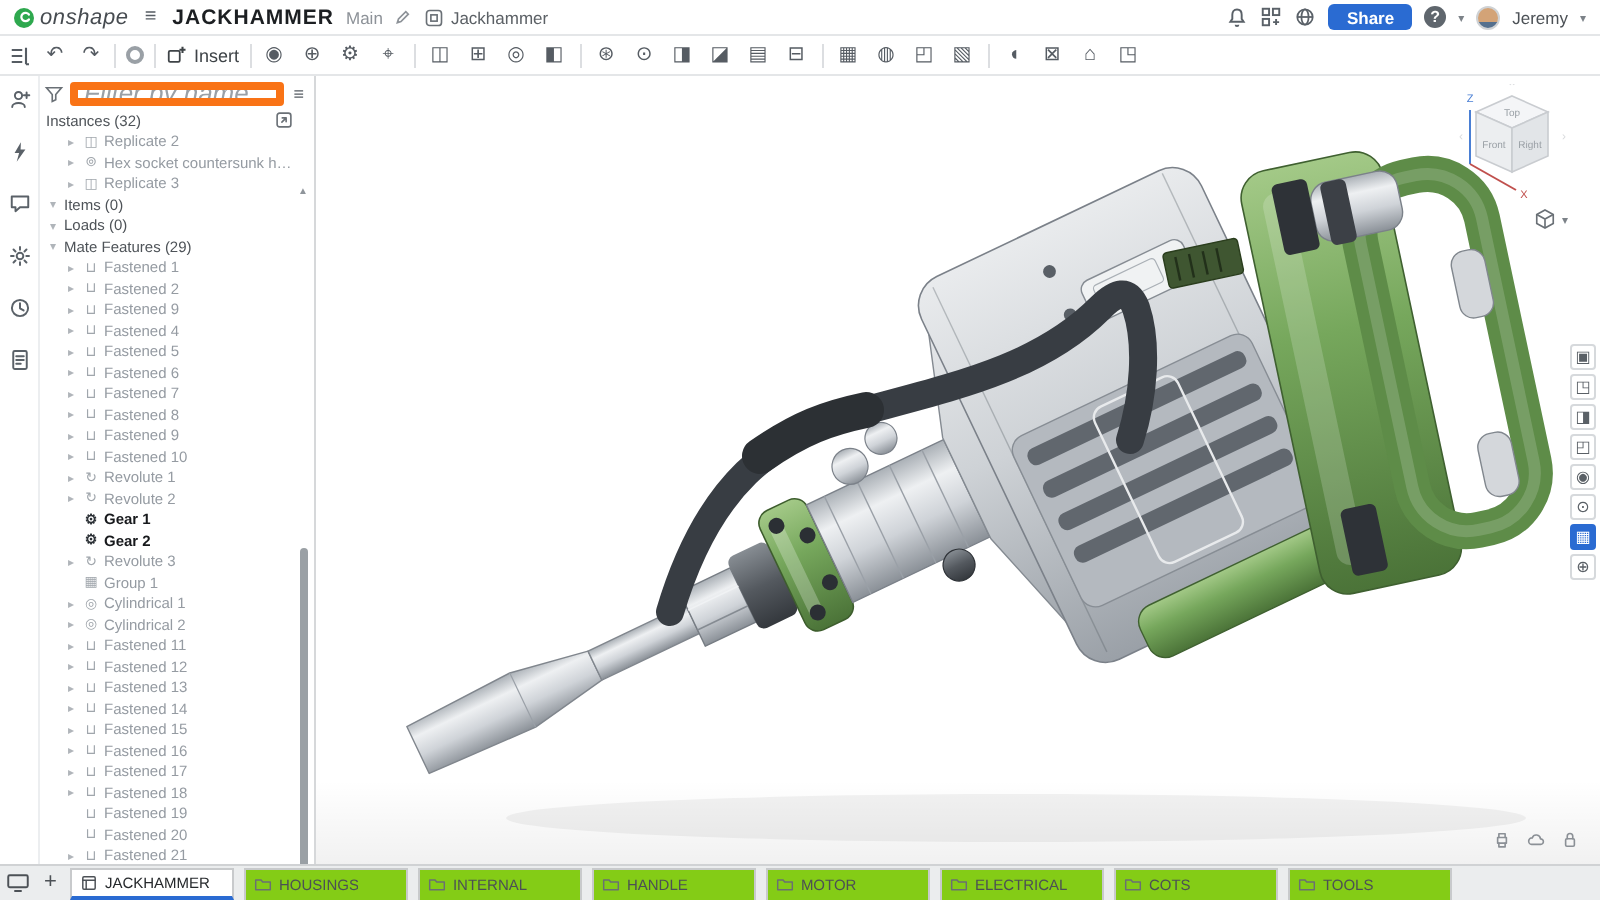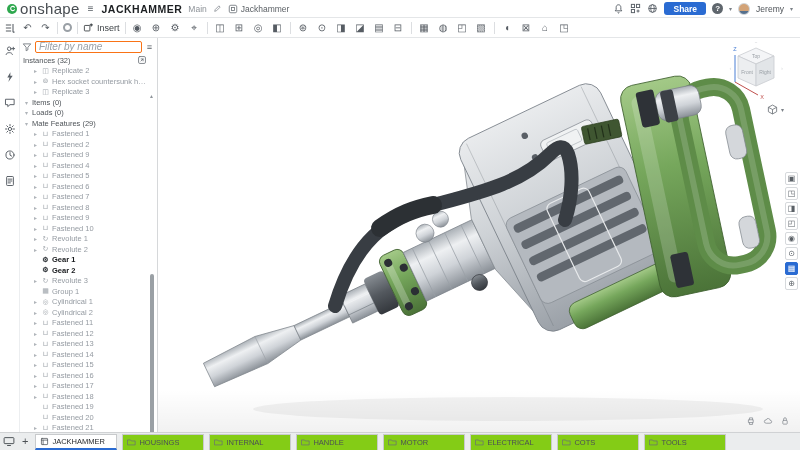--- a/index.html
+++ b/index.html
@@ -3,21 +3,21 @@
 <meta charset="utf-8">
 <style>
   html,body{margin:0;padding:0;background:#fff;}
   *{box-sizing:border-box;}
   .app{position:relative;width:800px;height:450px;background:#fff;font-family:"Liberation Sans",sans-serif;overflow:hidden;color:#3c4043;}
   
   .header{position:absolute;left:0;top:0;width:800px;height:18px;display:flex;align-items:center;gap:6px;padding:0 7px;border-bottom:1px solid #e4e6e8;background:#fff;}
   .logo{display:flex;align-items:center;gap:3px;}
   .logo-circle{width:10px;height:10px;border-radius:50%;background:#2ea84e;display:flex;align-items:center;justify-content:center;}
   .logo-circle svg{display:block;}
-  .logo-text{font-size:15px;color:#474c51;letter-spacing:.3px;}
+  .logo-text{font-size:11px;color:#474c51;letter-spacing:.3px;font-style:italic;}
   .hmb{font-size:10px;color:#565c63;margin:0 2px;}
   .doc-title{font-size:10.5px;font-weight:bold;letter-spacing:.5px;color:#1c1f22;}
   .ws{font-size:8.5px;color:#8d9298;}
   .chip{display:flex;align-items:center;gap:3px;font-size:8.5px;color:#5c6166;}
   .spacer{flex:1;}
   .hicon{display:flex;align-items:center;color:#5a6168;}
   .share-btn{background:#2a6bd2;color:#fff;font-size:8.5px;border-radius:3px;height:13px;display:flex;align-items:center;padding:0 9px;font-weight:bold;}
   .help-circle{width:11px;height:11px;border-radius:50%;background:#5f666d;color:#fff;font-size:8px;display:flex;align-items:center;justify-content:center;font-weight:bold;}
   .caret{font-size:6px;color:#7c8288;}
   .avatar{width:12px;height:12px;border-radius:50%;background:linear-gradient(180deg,#d3a377 0 7px,#55708e 7px);border:1px solid #cfd2d5;}
@@ -27,21 +27,21 @@
   .ticon{font-size:10px;color:#565c63;width:13px;text-align:center;line-height:1;}
   .sep{width:1px;height:12px;background:#dcdee1;}
   .ring{width:9px;height:9px;border:2px solid #9aa0a6;border-radius:50%;}
   .insert-btn{display:flex;align-items:center;gap:3px;font-size:9px;color:#3e4347;text-align:center;}
   .tb-icons{display:flex;align-items:center;gap:6px;}
   
   .dock{position:absolute;left:0;top:38px;width:20px;height:394px;background:#fff;display:flex;flex-direction:column;align-items:center;gap:8px;padding-top:5px;border-right:1px solid #eceef0;}
   
   .panel{position:absolute;left:20px;top:38px;width:138px;height:394px;background:#fff;border-right:1px solid #d6d8da;display:flex;flex-direction:column;}
   .filter-row{display:flex;align-items:center;gap:3px;padding:2px 3px 2px 2px;height:17px;flex:none;}
-  .filter-input{flex:1;min-width:0;height:12px;border:1px solid #f97316;border-radius:2px;font-size:10px;font-style:italic;color:#6a7076;padding:0 3px;font-family:"Liberation Sans",sans-serif;outline:none;}
+  .filter-input{flex:1;min-width:0;height:12px;border:4px solid #f97316;border-radius:2px;font-size:13px;font-style:italic;color:#6a7076;padding:0 3px;font-family:"Liberation Sans",sans-serif;outline:none;}
   .filter-input::placeholder{color:#9aa0a6;}
   .tree{flex:1;overflow:hidden;padding-right:8px;}
   .trow{display:flex;align-items:center;height:10.5px;font-size:7.5px;color:#959ba2;gap:2px;padding-left:3px;white-space:nowrap;}
   .trow.lvl1{padding-left:12px;}
   .trow.section{color:#4e5358;}
   .trow.bold{color:#17191c;font-weight:bold;}
   .trow.bold .tico{color:#2e3338;}
   .arr{width:7px;flex:none;font-size:6px;color:#b0b5ba;text-align:center;}
   .tico{width:9px;flex:none;font-size:7px;color:#a0a6ac;text-align:center;}
   .tlabel{overflow:hidden;text-overflow:ellipsis;flex:1;}

